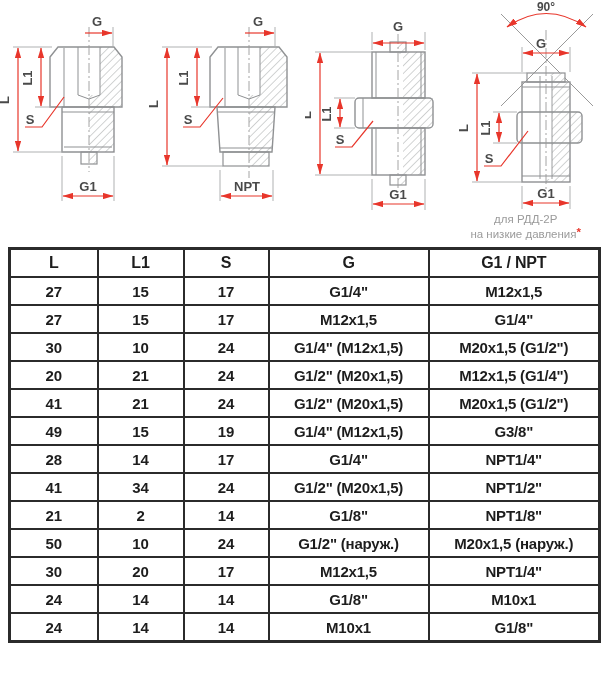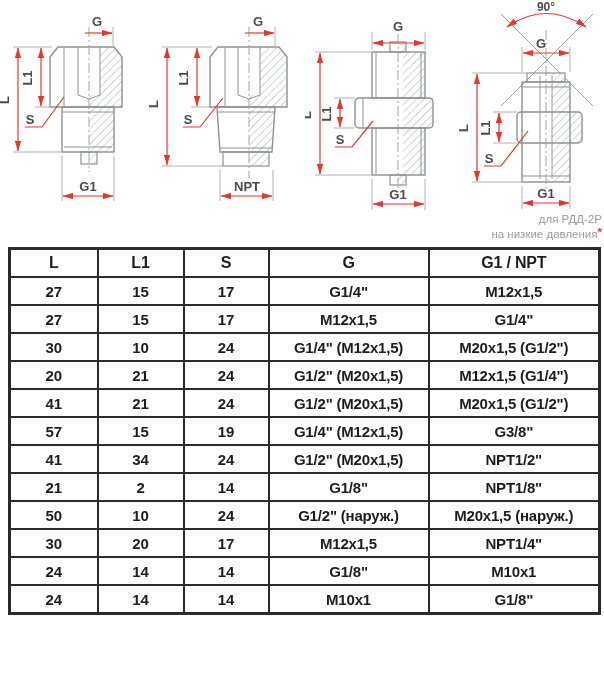--- a/index.html
+++ b/index.html
@@ -2,21 +2,21 @@
 <html><head>
 <meta charset="utf-8">
 <style>
   html,body{margin:0;padding:0;}
   body{width:604px;height:700px;position:relative;background:#ffffff;
        font-family:"Liberation Sans",sans-serif;overflow:hidden;}
   .drawing{position:absolute;top:0;}
   svg text{font-family:"Liberation Sans",sans-serif;}
   .dim-label{font-size:13px;font-weight:bold;fill:#4a4a4a;}
   .angle-label{font-size:12px;font-weight:bold;fill:#4a4a4a;}
-  .caption{position:absolute;top:213px;right:2px;text-align:right;
+  .caption{position:absolute;top:213px;right:23px;text-align:center;
            font-size:11.5px;line-height:13px;color:#9b9b9b;}
   .caption .star{color:#e8362b;font-weight:bold;vertical-align:2px;}
   table.spec{position:absolute;left:8px;top:247px;width:590px;
              border-collapse:collapse;table-layout:fixed;
              border:3px solid #2b2b2b;}
   .spec th,.spec td{border:2px solid #2b2b2b;text-align:center;vertical-align:middle;
              font-weight:bold;color:#1d1d1d;padding:0;height:26px;
              font-size:15px;letter-spacing:-0.2px;background:#ffffff;}
   .spec th{font-size:16px;}
 </style>
@@ -272,25 +272,32 @@
         <td>M12x1,5 (G1/4")</td>
       </tr>
       <tr>
         <td>41</td>
         <td>21</td>
         <td>24</td>
         <td>G1/2" (M20x1,5)</td>
         <td>M20x1,5 (G1/2")</td>
       </tr>
       <tr>
-        <td>57</td>
+        <td>49</td>
         <td>15</td>
         <td>19</td>
         <td>G1/4" (M12x1,5)</td>
         <td>G3/8"</td>
+      </tr>
+      <tr>
+        <td>28</td>
+        <td>14</td>
+        <td>17</td>
+        <td>G1/4"</td>
+        <td>NPT1/4"</td>
       </tr>
       <tr>
         <td>41</td>
         <td>34</td>
         <td>24</td>
         <td>G1/2" (M20x1,5)</td>
         <td>NPT1/2"</td>
       </tr>
       <tr>
         <td>21</td>

